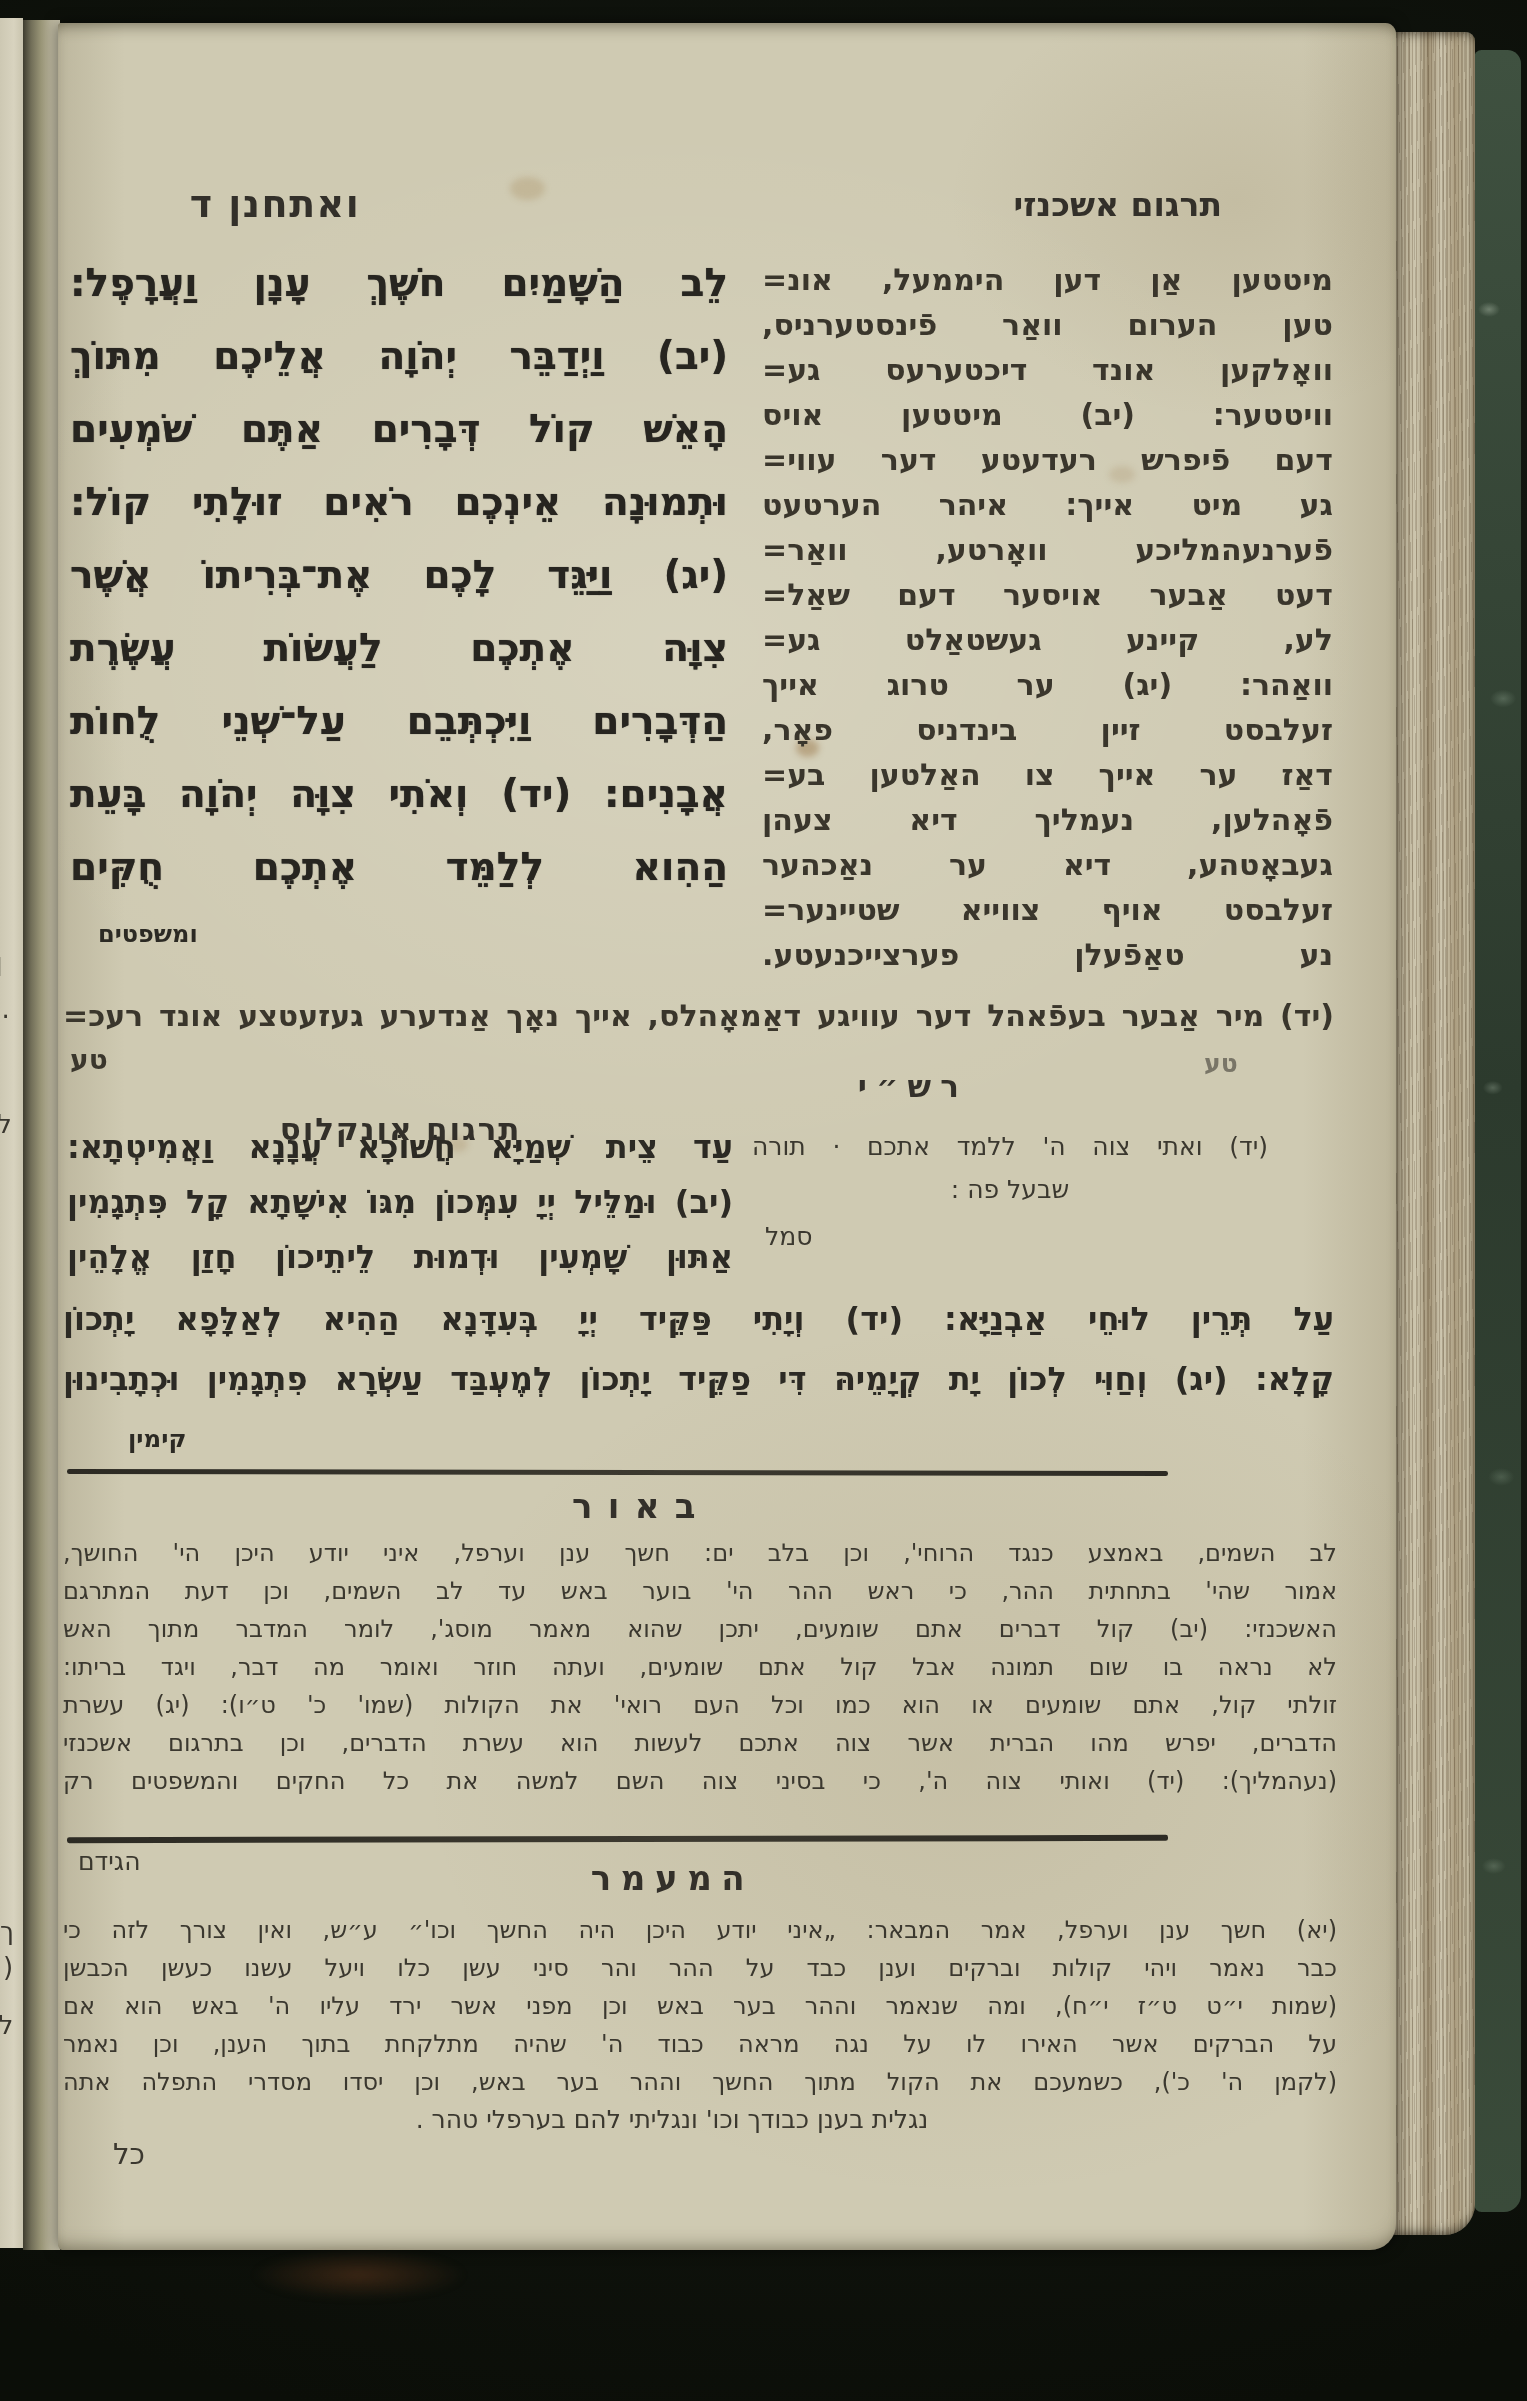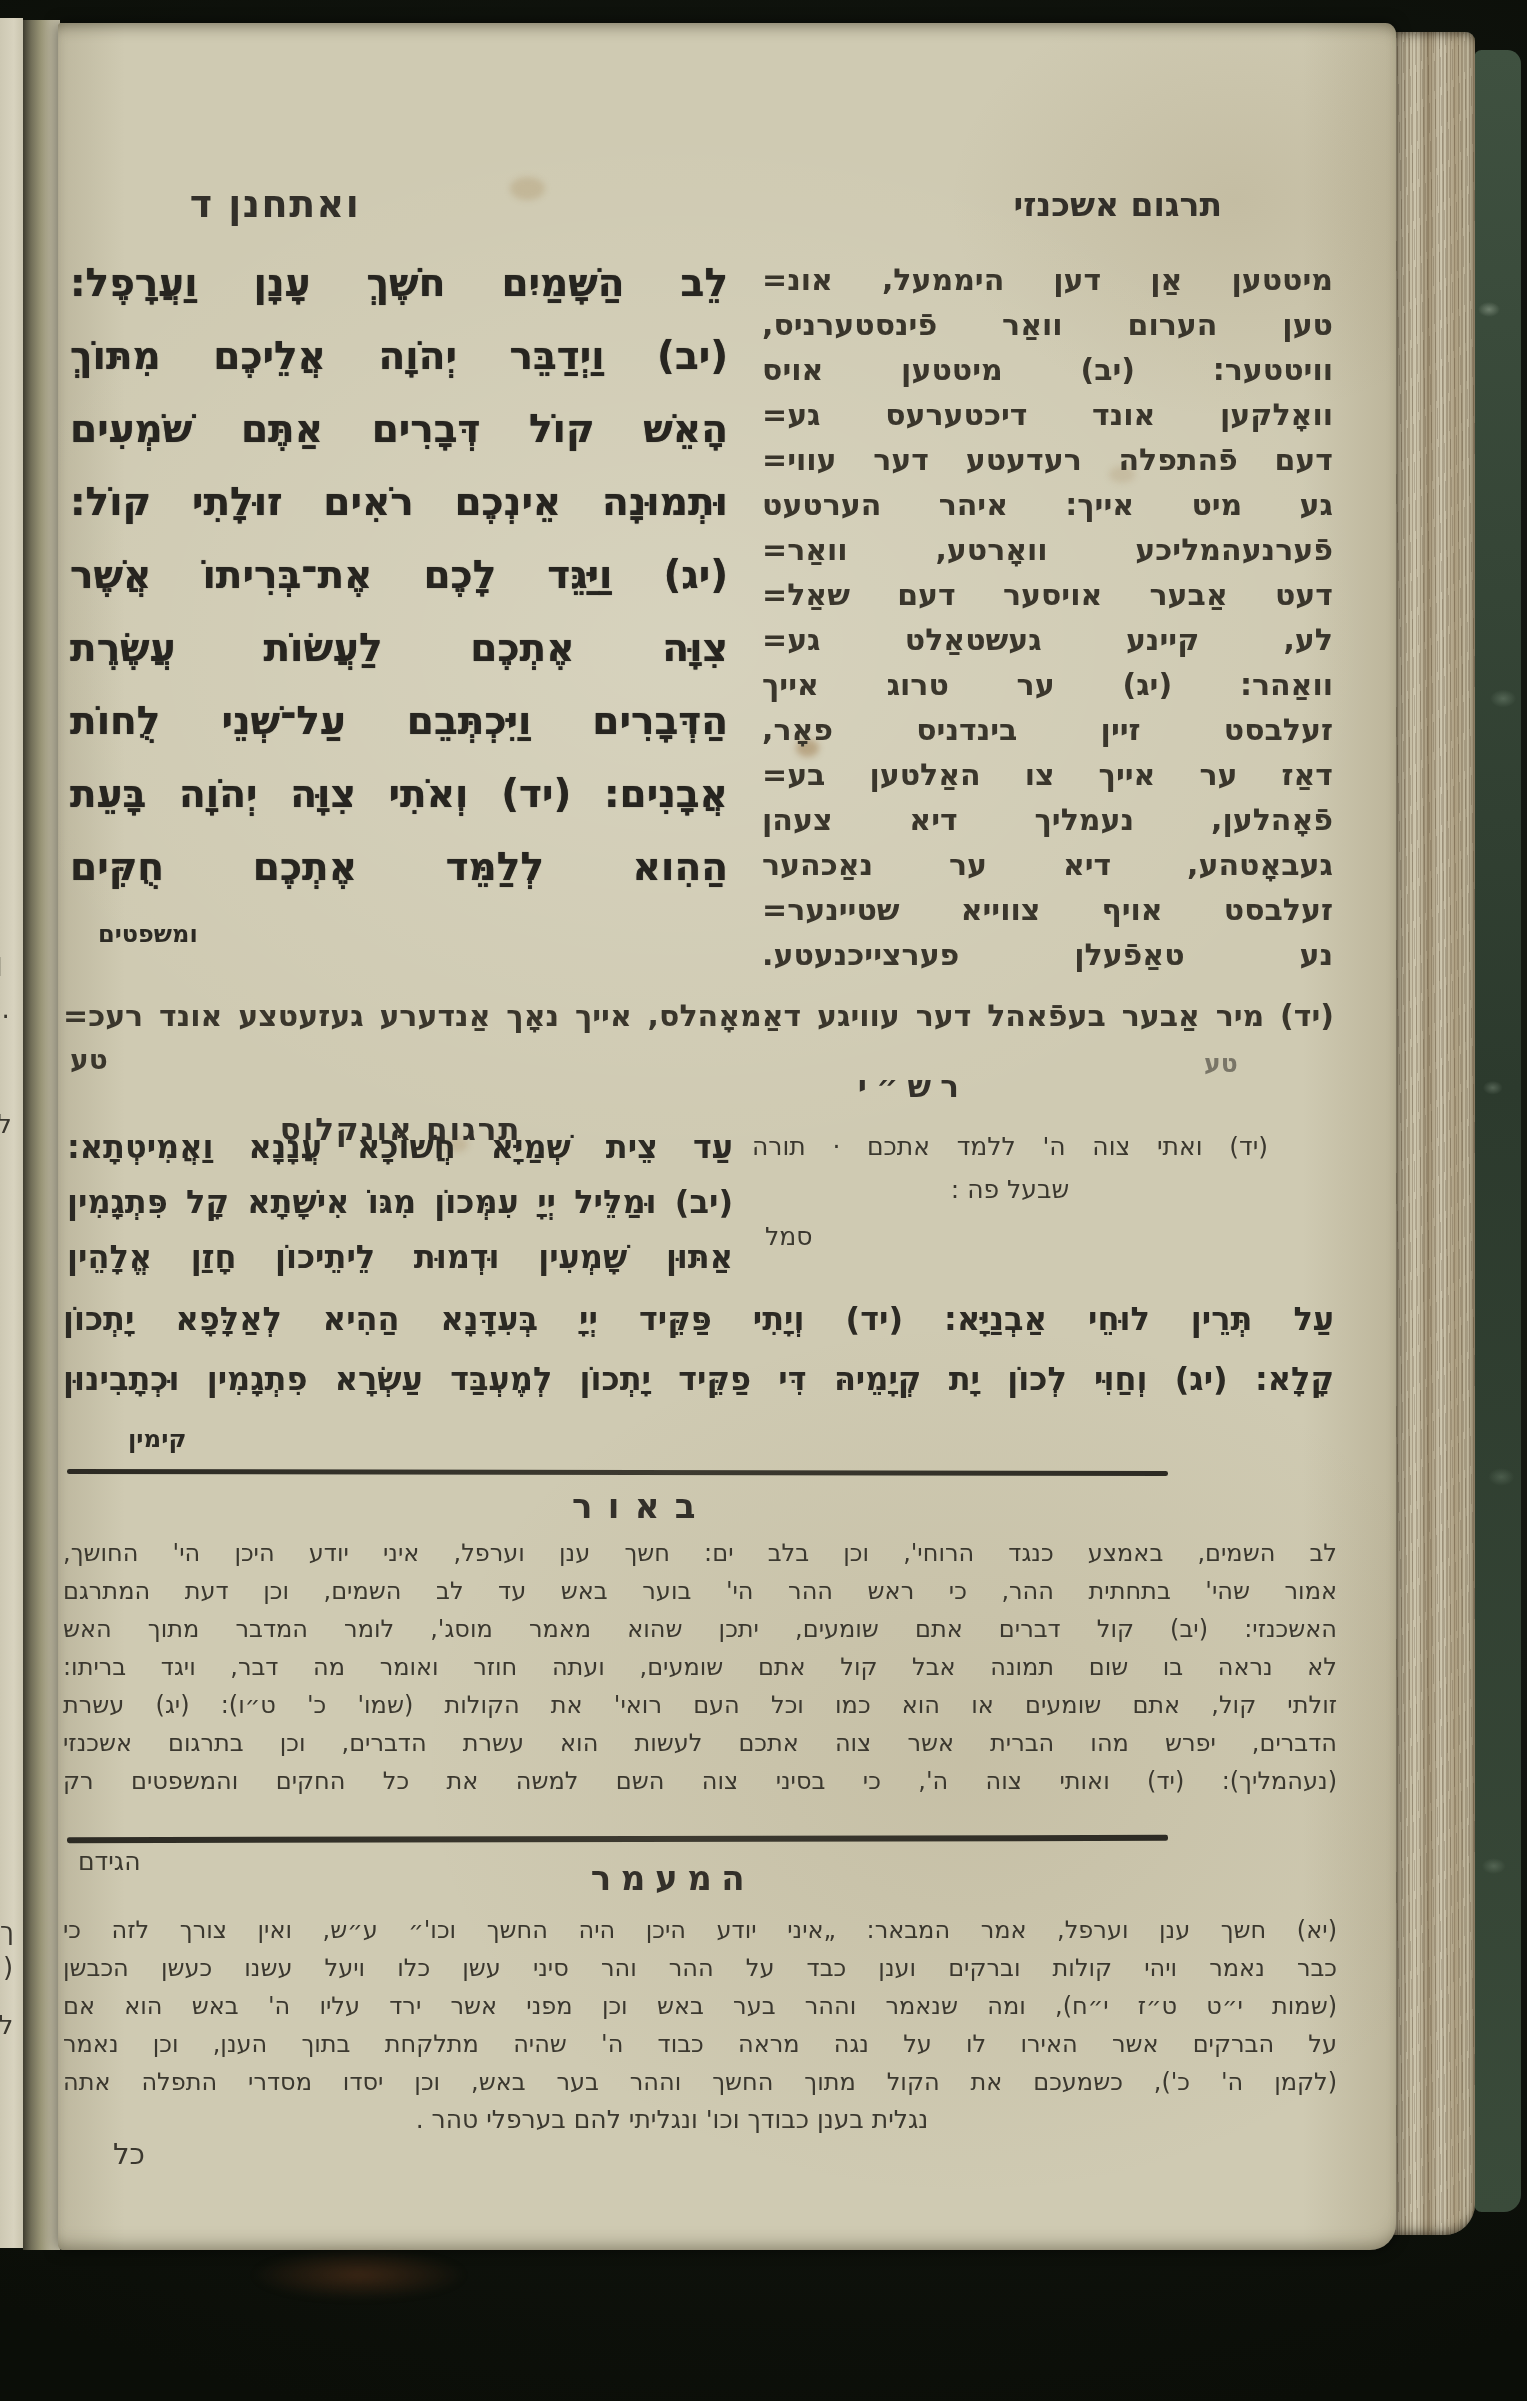--- a/index.html
+++ b/index.html
@@ -92,23 +92,23 @@
       <div class="jline">צִוָּה אֶתְכֶם לַעֲשׂוֹת עֲשֶׂרֶת</div>
       <div class="jline">הַדְּבָרִים וַיִּכְתְּבֵם עַל־שְׁנֵי לֻחוֹת</div>
       <div class="jline">אֲבָנִים: (יד) וְאֹתִי צִוָּה יְהֹוָה בָּעֵת</div>
       <div class="jline">הַהִוא לְלַמֵּד אֶתְכֶם חֻקִּים</div>
     </div>
   <div class="abs ink hdr" style="left:98px;top:920px;font-size:24px;color:#2c2a24;">ומשפטים</div>
 
   <div class="abs ink german-block" style="left:762px;top:257px;width:571px;">
       <div class="jline">מיטטען אַן דען היממעל, אונ=</div>
       <div class="jline">טען הערום וואַר פֿינסטערניס,</div>
+      <div class="jline">וואָלקען אונד דיכטערעס גע=</div>
       <div class="jline">וויטטער: (יב) מיטטען אויס</div>
-      <div class="jline">וואָלקען אונד דיכטערעס גע=</div>
-      <div class="jline">דעם פֿהתפלה רעדעטע דער עווי=</div>
+      <div class="jline">דעם פֿיפרש רעדעטע דער עווי=</div>
       <div class="jline">גע מיט אייך: איהר הערטעט</div>
       <div class="jline">פֿערנעהמליכע וואָרטע, וואַר=</div>
       <div class="jline">דעט אַבער אויסער דעם שאַל=</div>
       <div class="jline">לע, קיינע געשטאַלט גע=</div>
       <div class="jline">וואַהר: (יג) ער טרוג אייך</div>
       <div class="jline">זעלבסט זיין בינדניס פאָר,</div>
       <div class="jline">דאַז ער אייך צו האַלטען בע=</div>
       <div class="jline">פֿאָהלען, נעמליך דיא צעהן</div>
       <div class="jline">געבאָטהע, דיא ער נאַכהער</div>
       <div class="jline">זעלבסט אויף צווייא שטיינער=</div>

